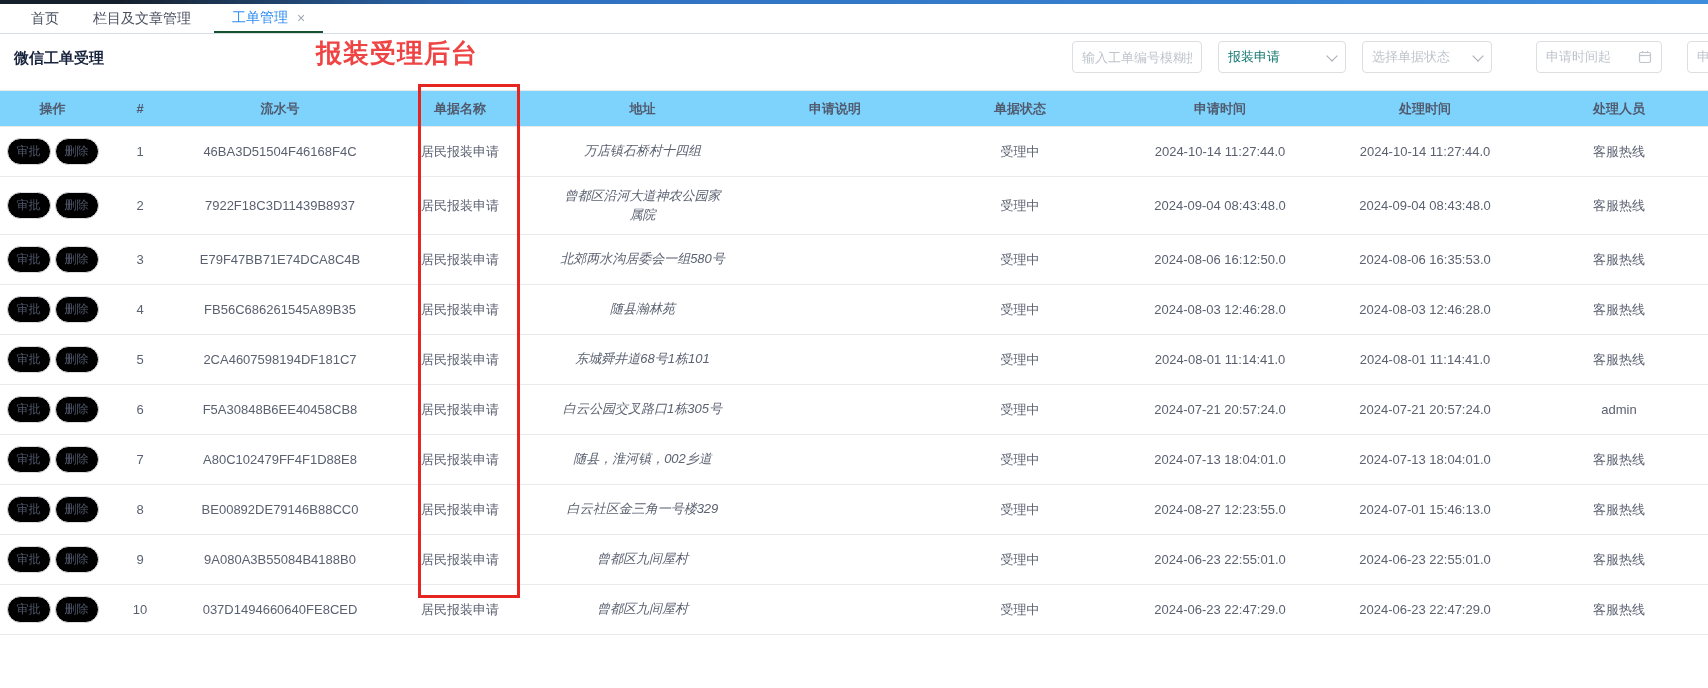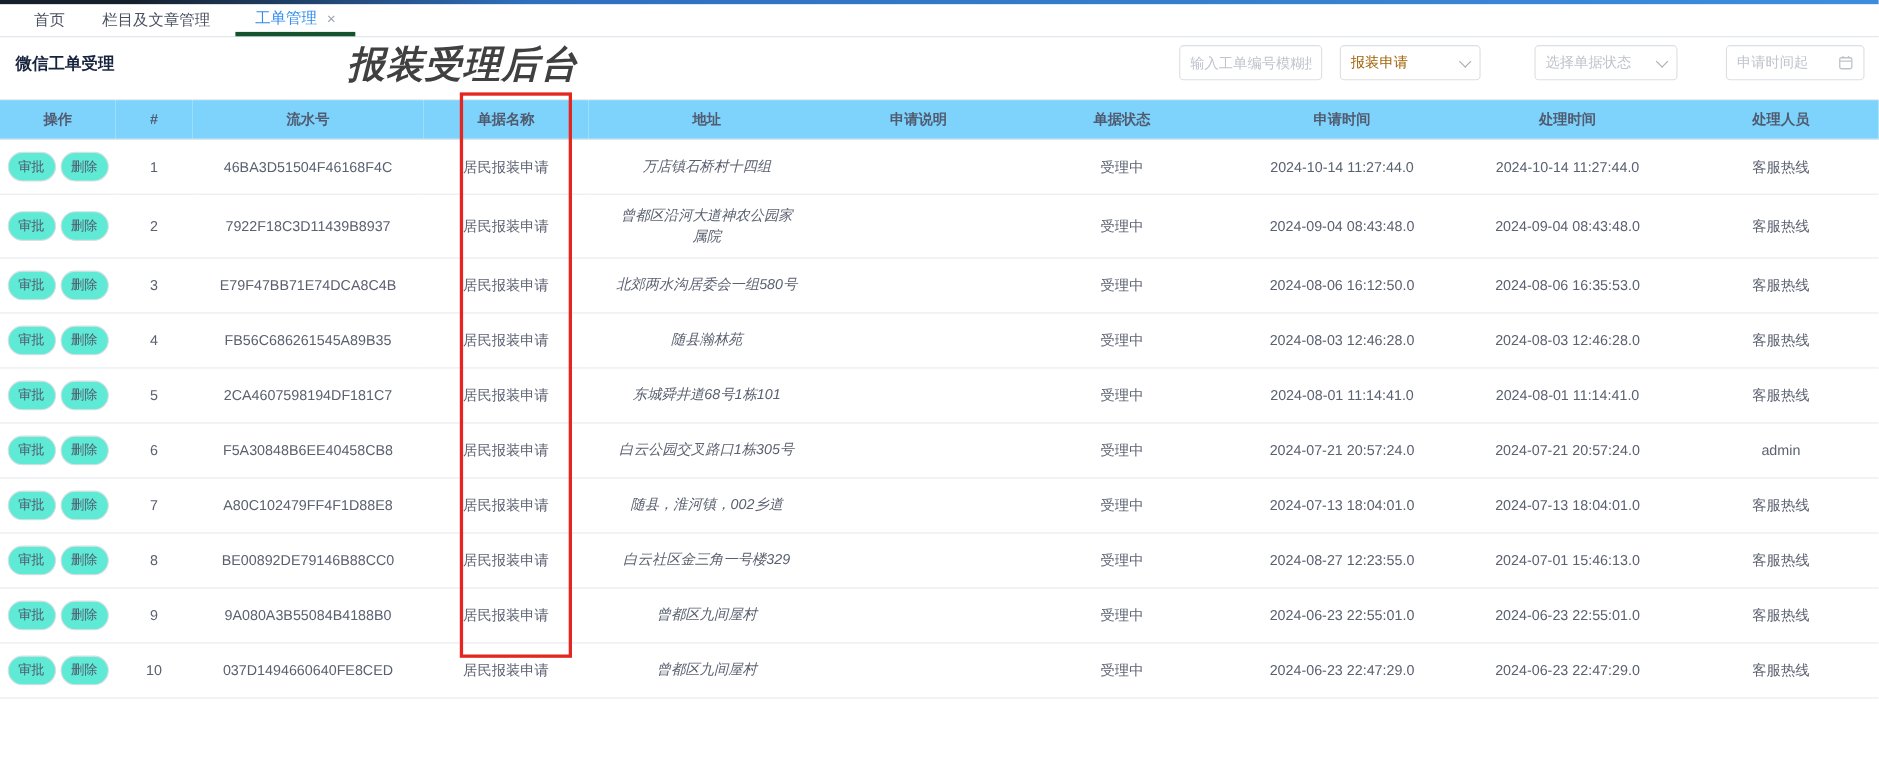--- a/index.html
+++ b/index.html
@@ -4,48 +4,48 @@
 <style>
   html,body { margin:0; padding:0; }
   body {
     width:1708px; height:688px; position:relative; overflow:hidden;
     background:#fff; color:#515a6e;
     font-family:"Liberation Sans","DejaVu Sans",sans-serif;
   }
   .top-strip { height:4px; background:linear-gradient(90deg,#16202c 0,#16202c 120px,#2e6fbe 480px,#3e8ddd 100%); }
   .tabbar { height:29px; border-bottom:1px solid #d8dce5; display:flex; align-items:flex-end; padding-left:14px; background:#fff; }
   .tab { font-size:14px; color:#495060; margin:0 17px; height:28px; display:flex; align-items:center; cursor:pointer; box-sizing:border-box; }
-  .tab.active { color:#2d8cf0; border-bottom:4px solid #14532d; padding:0 18px; margin:0 6px; gap:9px; }
+  .tab.active { color:#2d8cf0; border-bottom:2px solid #14532d; padding:0 18px; margin:0 6px; gap:9px; }
   .tab-close { color:#9ea7b4; font-size:14px; line-height:1; }
 
   .toolbar { position:relative; height:56px; background:#fff; }
   .page-title { position:absolute; left:14px; top:15px; font-size:15px; font-weight:bold; color:#17233d;text-align:right; }
   .controls { position:absolute; left:1072px; top:6px; display:flex; align-items:center; height:34px; }
   .ctrl { height:32px; border:1px solid #dcdee2; border-radius:4px; background:#fff; display:flex; align-items:center; padding:0 9px; font-size:13px; box-sizing:border-box; }
   input.ctrl { outline:none; font-family:inherit; }
   input.ctrl::placeholder { color:#bfc4cc; }
   .w1 { width:130px; margin-right:16px; }
   .w2 { width:128px; margin-right:16px; justify-content:space-between; }
-  .w3 { width:130px; margin-right:44px; justify-content:space-between;margin-left:33px; }
+  .w3 { width:130px; margin-right:44px; justify-content:space-between; }
   .w4 { width:126px; margin-right:25px; justify-content:space-between; }
   .w5 { width:120px; }
   .placeholder { color:#bfc4cc; }
-  .selval { color:#a16207; }
+  .selval { color:#0f766e; }
   .chev { width:7px; height:7px; border-right:1.5px solid #a8abb2; border-bottom:1.5px solid #a8abb2; transform:rotate(45deg); margin-top:-3px; flex:none; }
 
-  .annotation { position:absolute; left:316px; top:36px; font-size:34px; font-weight:bold; color:#404040; letter-spacing:1px; z-index:6; white-space:nowrap;font-style:italic; }
+  .annotation { position:absolute; left:316px; top:36px; font-size:26px; font-weight:bold; color:#ef4444; letter-spacing:1px; z-index:6; white-space:nowrap; }
   .red-box { position:absolute; left:418px; top:84px; width:102px; height:514px; border:3px solid #e5251f; z-index:5; box-sizing:border-box; pointer-events:none; }
 
   table { width:1708px; table-layout:fixed; border-collapse:collapse; }
   thead th { background:#7dd3fc; height:33px; font-size:13px; font-weight:bold; color:#515a6e; border-top:1px solid #e8eaec; text-align:center; }
   tbody td { height:47px; text-align:center; font-size:13px; color:#5a6170; border-top:1px solid #e8eaec; overflow:hidden; }
   tbody tr:nth-child(2) td { height:55px; }
   tbody tr:last-child td { border-bottom:1px solid #e8eaec; }
   tbody td:nth-child(5) { padding:0 24px; line-height:1.4;font-style:italic; }
-  .pill { border:1px solid #dcdee2; border-radius:14px; background:#5eead4; color:#515a6e; font-size:12px; padding:4px 9px; margin:0 2px; font-family:Liberation Mono, monospace; cursor:pointer; }
+  .pill { border:1px solid #dcdee2; border-radius:14px; background:#000000; color:#515a6e; font-size:12px; padding:4px 9px; margin:0 2px; font-family:Liberation Mono, monospace; cursor:pointer; }
 </style>
 </head>
 <body>
 
 <div class="top-strip"></div>
 
 <div class="tabbar">
   <div class="tab">首页</div>
   <div class="tab">栏目及文章管理</div>
   <div class="tab active">

